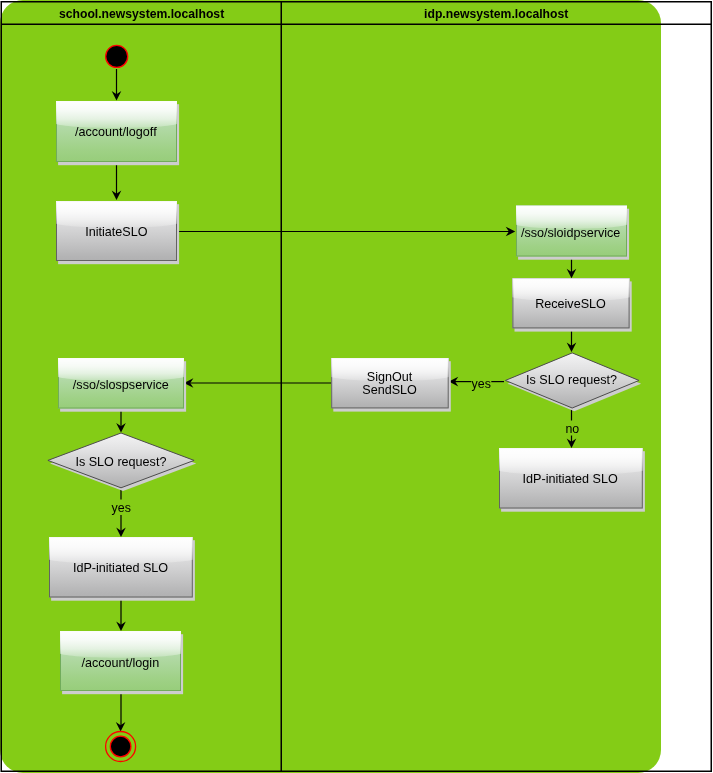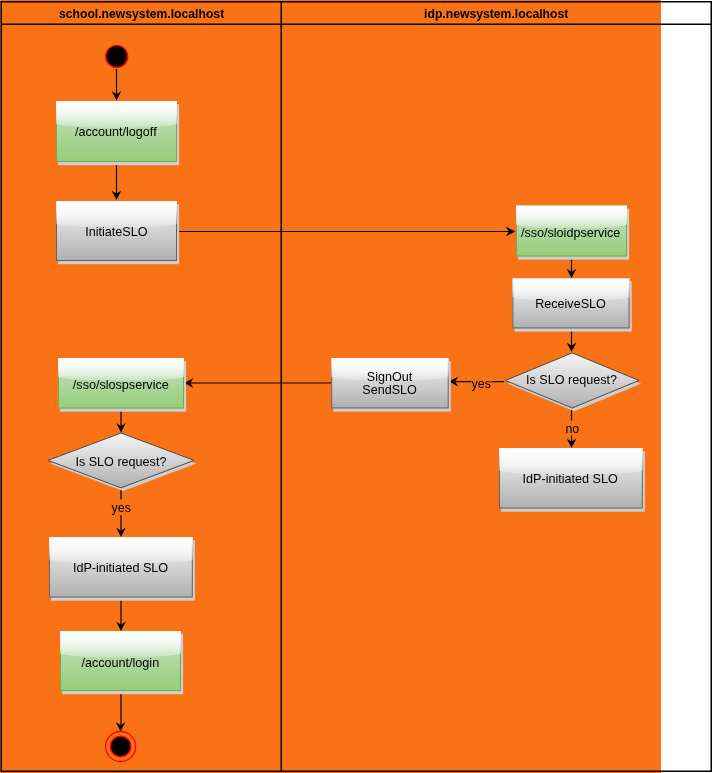--- a/index.html
+++ b/index.html
@@ -1,17 +1,17 @@
 <!DOCTYPE html>
 <html><head>
 <meta charset="utf-8">
 <style>
   html,body{margin:0;padding:0;background:#ffffff;}
   body{width:713px;height:773px;overflow:hidden;font-family:"Liberation Sans",sans-serif;}
-  #stage{position:relative;width:661px;height:773px;background:#f97316;}
+  #stage{position:relative;width:661px;height:773px;background:#84cc16;border-radius:23px;}
   svg#diagram{position:absolute;left:0;top:0;display:block;}
   .lane-title{font-family:"Liberation Sans",sans-serif;font-size:12.2px;font-weight:bold;fill:#000;}
   .node-label{font-family:"Liberation Sans",sans-serif;font-size:12.6px;fill:#000;}
   .edge-label{font-family:"Liberation Sans",sans-serif;font-size:12.4px;fill:#000;}
   .lane-line{stroke:#000;stroke-width:1.5;fill:none;}
   .flow{stroke:#000;stroke-width:1.2;fill:none;}
   .arrow{fill:#000;stroke:none;}
 </style>
 </head>
 <body>

